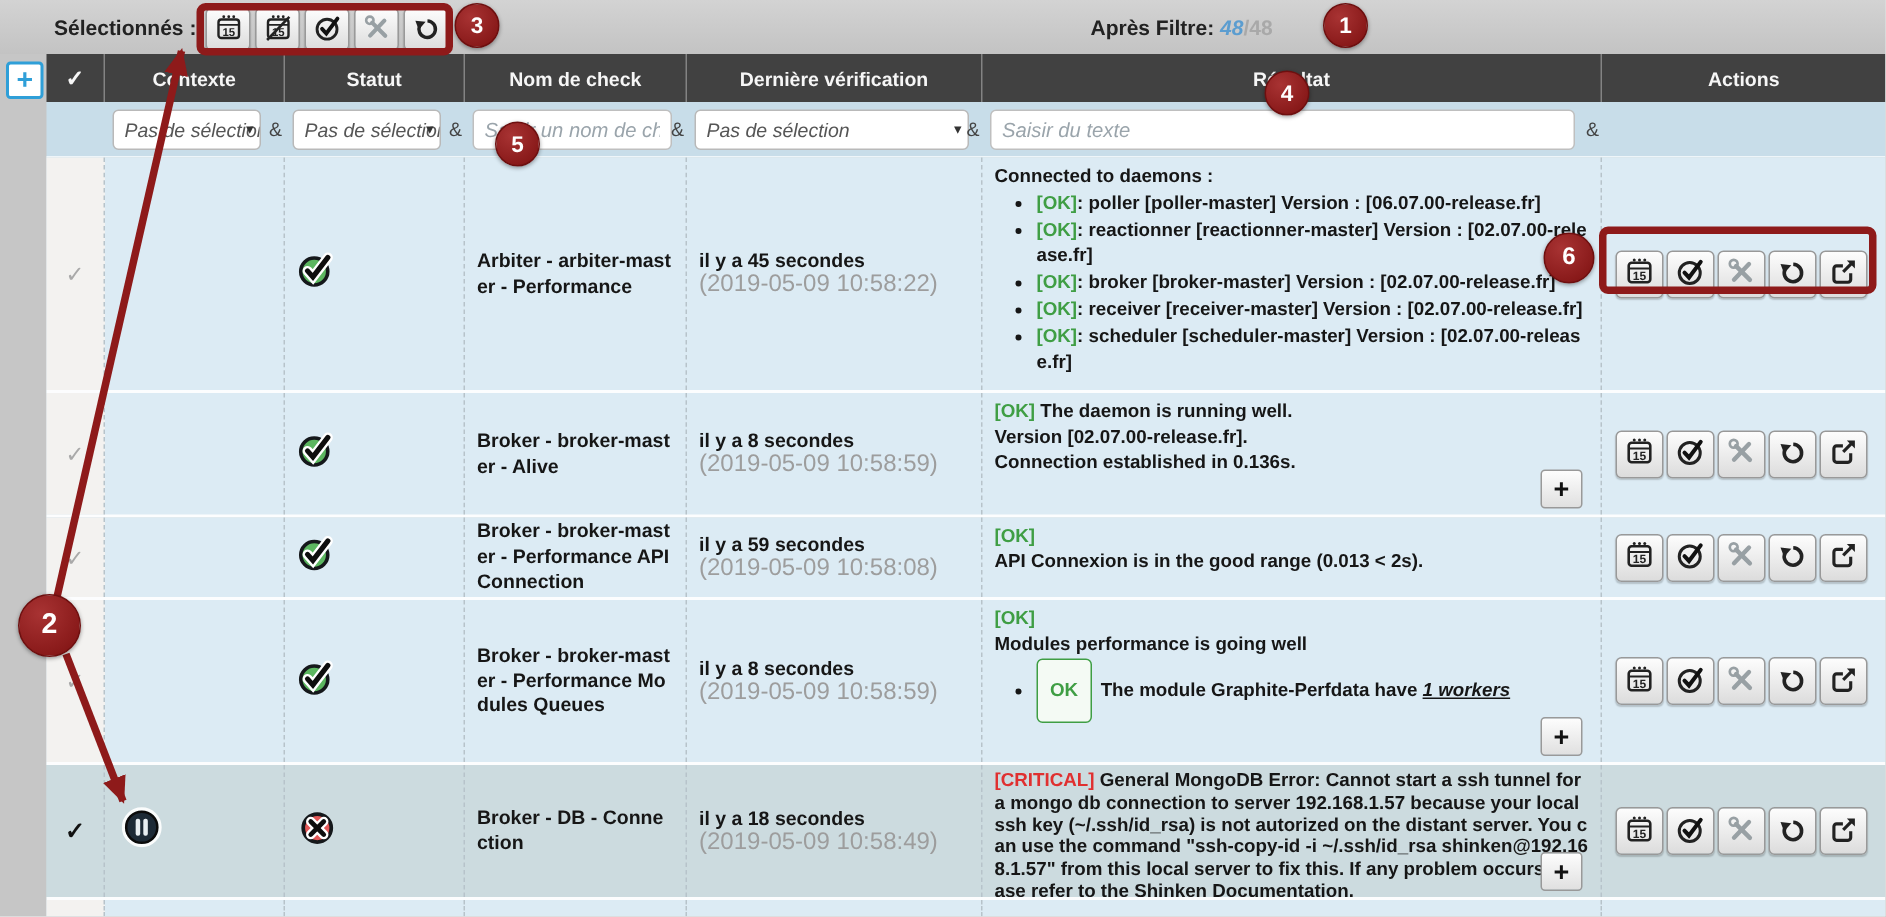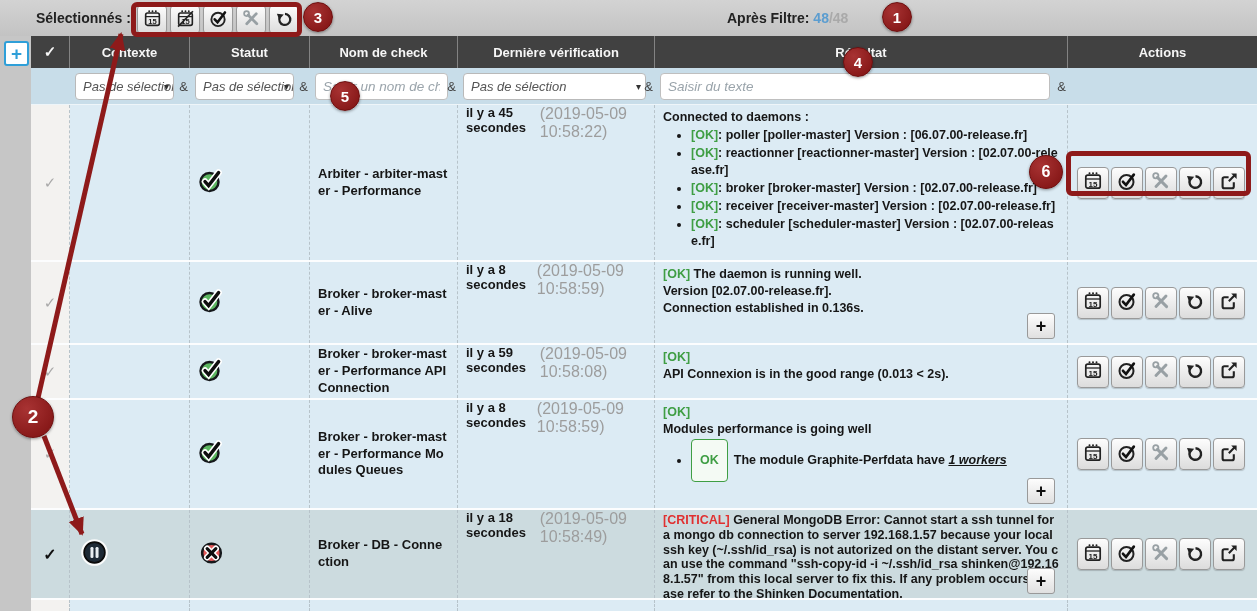--- a/index.html
+++ b/index.html
@@ -7,21 +7,21 @@
   .page { position:relative; width:1257px; height:611px; background:#c6c6c6; overflow:hidden; font-family:"Liberation Sans", sans-serif; }
 
   
   .topbar { position:absolute; left:0; top:0; width:1257px; height:36px; background:linear-gradient(#d3d3d3,#c3c3c3); }
   .sel-wrap { position:absolute; left:36px; top:0; height:36px; line-height:36px; font-size:14px; font-weight:600; color:#222; }
   .sel-count { color:#5b9dd0; margin-left:4px; }
   .toolbar { position:absolute; left:137px; top:5px; display:flex; gap:3px; }
   .tbtn, .abtn { background:linear-gradient(#fdfdfd,#dcdcdc); border:1px solid #999; border-radius:4px; display:flex; align-items:center; justify-content:center; box-shadow:0 1px 1px rgba(0,0,0,.18); cursor:pointer; padding:0; }
   .tbtn { width:30px; height:29px; }
   .after-wrap { position:absolute; left:727px; top:0; height:36px; line-height:36px; font-size:14px; font-weight:600; color:#222; }
-  .af-count { color:#5b9dd0; }
+  .af-count { color:#5b9dd0;font-style:italic; }
   .af-total { color:#a9a9a9;text-align:right; }
 
   
   .addbtn { position:absolute; left:4px; top:41px; width:25px; height:25px; background:#fff; border:2px solid #2f9fd8; border-radius:3px; color:#2f9fd8; font-size:19px; font-weight:bold; line-height:1; display:flex; align-items:center; justify-content:center; cursor:pointer; }
 
   
   .table { position:absolute; left:31px; top:36px; width:1226px; }
   .c0{width:39px;} .c1{width:120px;} .c2{width:120px;} .c3{width:148px;} .c4{width:197px;} .c5{width:413px;} .c6{width:189px;}
 
   .hrow { display:flex; height:32px; background:#414141; }
@@ -45,21 +45,21 @@
   .row .c0 { background:#f3f2f0; }
   .row.selected { background:#ccdbdf; }
   .row.selected .c0 { background:#ccdbdf; }
   .r1{height:157px;} .r2{height:83px;} .r3{height:55px;} .r4{height:110px;} .r5{height:90px;} .rs{height:11px; border-bottom:none;}
 
   .checkcell { display:flex; align-items:center; justify-content:center; color:#a9a9a9; font-size:15px; }
   .checkcell.dark { color:#111; font-weight:bold; font-size:16px; }
   .ctxcell { display:flex; align-items:center; padding-left:11px; }
   .statuscell { display:flex; align-items:center; padding-left:8px; }
   .namecell { display:flex; align-items:center; padding:2px 8px; font-size:13px; font-weight:600; color:#161616; word-break:break-all; line-height:1.3; }
-  .timecell { display:flex; flex-direction:row; justify-content:flex-end; padding:0 8px; font-size:13px; color:#161616; }
+  .timecell { display:flex; flex-direction:column; justify-content:center; padding:0 8px; font-size:13px; color:#161616; }
   .time-rel { font-weight:600; }
   .time-abs { color:#9d9d9d; font-size:16px; font-weight:normal; }
   .rescell { position:relative; padding:4px 8px; font-size:12.5px; line-height:1.36; color:#161616; font-weight:600; word-break:break-all; }
   .rescell.compact { line-height:1.18; padding-top:3px; }
   .ok { color:#3f9e44; }
   .crit { color:#e03030; }
   .daemons { margin:1px 0 0; padding-left:28px; list-style:disc; }
   .daemons li { margin:1px 0; }
   .okbadge { display:inline-block; border:1px solid #3f9e44; color:#3f9e44; border-radius:4px; padding:12px 8px; margin-right:6px; background:#f4faf4; line-height:17px; }
   .workers-em { font-style:italic;text-decoration:underline; }

